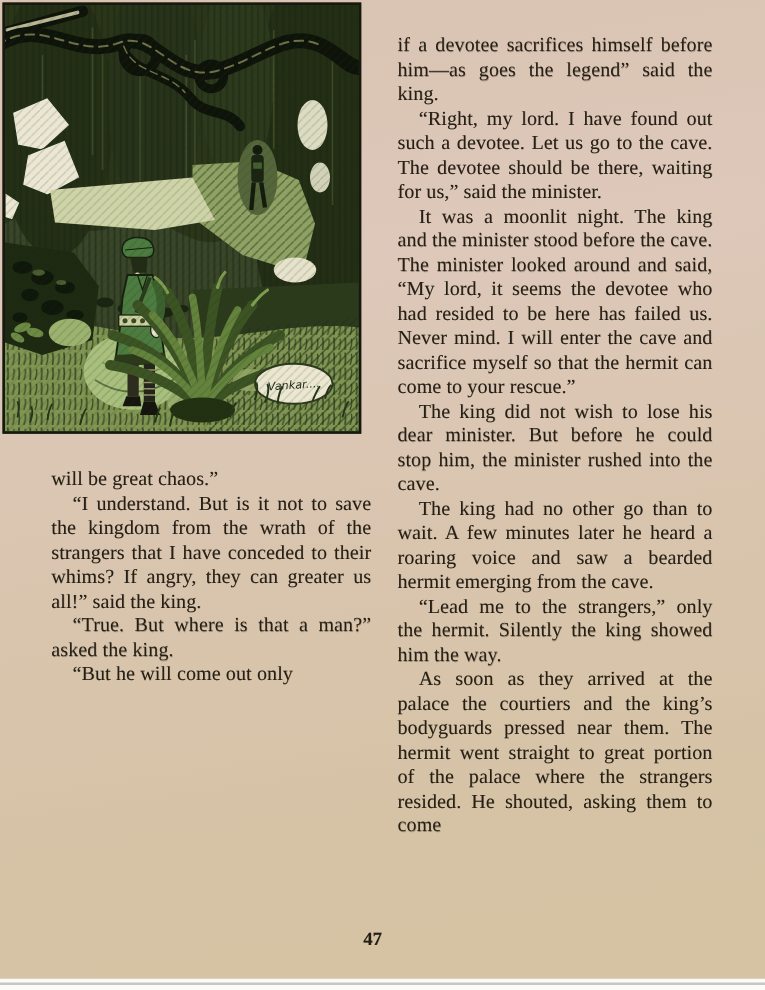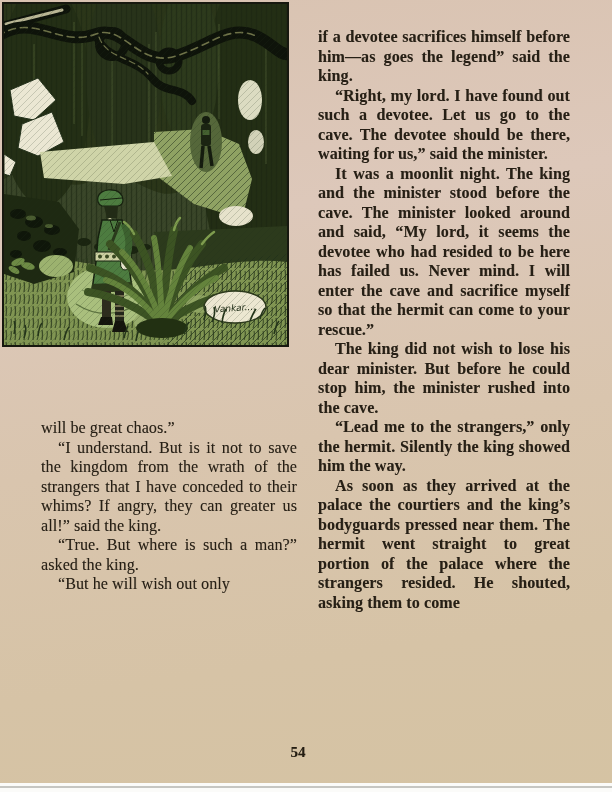--- a/index.html
+++ b/index.html
@@ -32,22 +32,22 @@
     position: absolute;
     text-align: justify;
     font-size: 16px;
     line-height: 19.5px;
     color: #261f15;
     letter-spacing: 0.1px;
     text-shadow: 0.3px 0.3px 0 rgba(38,31,21,0.35);
   }
   .col p { margin: 0; }
   .col p.indent { text-indent: 17px; }
-  .left-col  { left: 41px;  top: 374px; width: 256px; margin-top: 44px; }
-  .right-col { left: 318px; top: 27px;  width: 252px; font-weight: bold; }
+  .left-col  { left: 41px;  top: 374px; width: 256px; }
+  .right-col { left: 318px; top: 27px;  width: 252px; }
   .page-num {
     position: absolute; left: 276px; top: 744px; width: 44px;
     text-align: center;
     font-size: 15px; font-weight: bold; color: #241d12;
     text-shadow: 0.3px 0.3px 0 rgba(36,29,18,0.4);
   }
 </style>
 </head>
 <body>
 
@@ -253,32 +253,33 @@
           <path d="M270,330 q2,-9 5,-13"></path>
       </g>
 
       <rect width="283" height="341" fill="url(#dl)" opacity="0.18"></rect>
     </svg>
   </figure>
 
   <div class="col left-col">
     <p>will be great chaos.”</p>
     <p class="indent">“I understand.  But is it not to save the kingdom from the wrath of the strangers that I have conceded to their whims? If angry, they can greater us all!” said the king.</p>
-    <p class="indent">“True.  But where is such a man?” asked the king.</p>
-    <p class="indent">“But he will wish out only</p>
+    <p class="indent">“True.  But where is that a man?” asked the king.</p>
+    <p class="indent">“But he will come out only</p>
   </div>
 
   <div class="col right-col">
     <p>if a devotee sacrifices himself before him—as goes the legend” said the king.</p>
     <p class="indent">“Right, my lord.  I have found out such a devotee.  Let us go to the cave.  The devotee should be there, waiting for us,” said the minister.</p>
     <p class="indent">It was a moonlit night.  The king and the minister stood before the cave.  The minister looked around and said, “My lord, it seems the devotee who had resided to be here has failed us.  Never mind.  I will enter the cave and sacrifice myself so that the hermit can come to your rescue.”</p>
     <p class="indent">The king did not wish to lose his dear minister.  But before he could stop him, the minister rushed into the cave.</p>
+    <p class="indent">The king had no other go than to wait.  A few minutes later he heard a roaring voice and saw a bearded hermit emerging from the cave.</p>
     <p class="indent">“Lead me to the strangers,” only the hermit.  Silently the king showed him the way.</p>
     <p class="indent">As soon as they arrived at the palace the courtiers and the king’s bodyguards pressed near them.  The hermit went straight to great portion of the palace where the strangers resided. He shouted, asking them to come</p>
   </div>
 
-  <div class="page-num">54</div>
+  <div class="page-num">47</div>
 
   <div class="scan-strip">
     <div class="scan-line"></div>
   </div>
 
 </div>
 
 </body></html>

